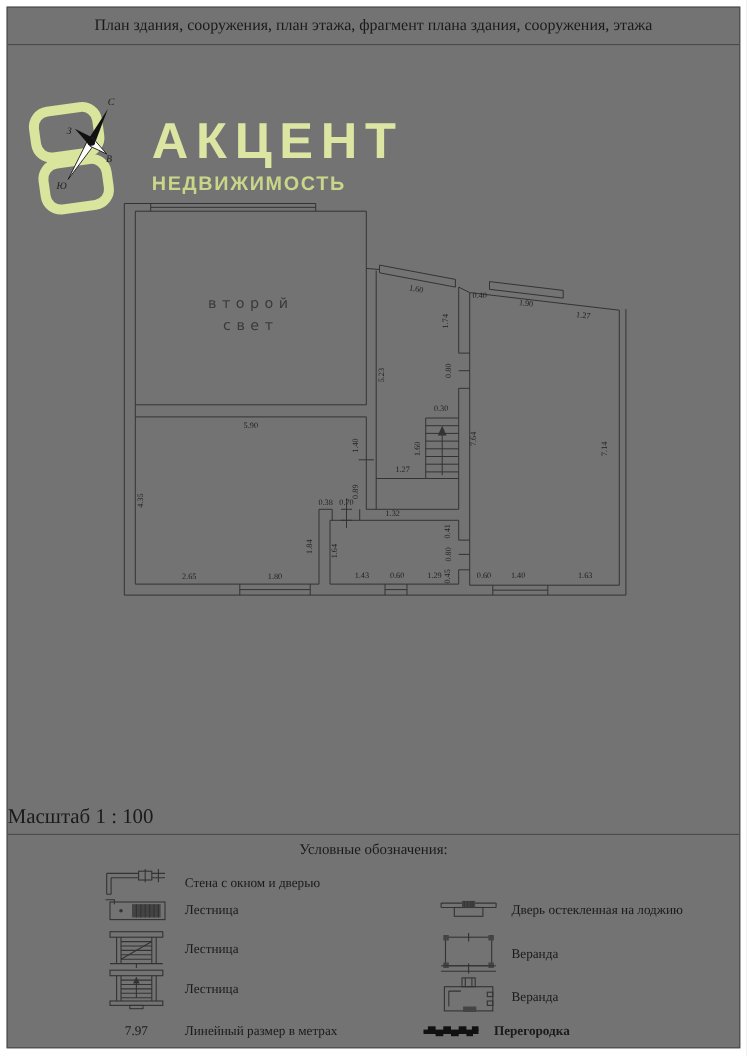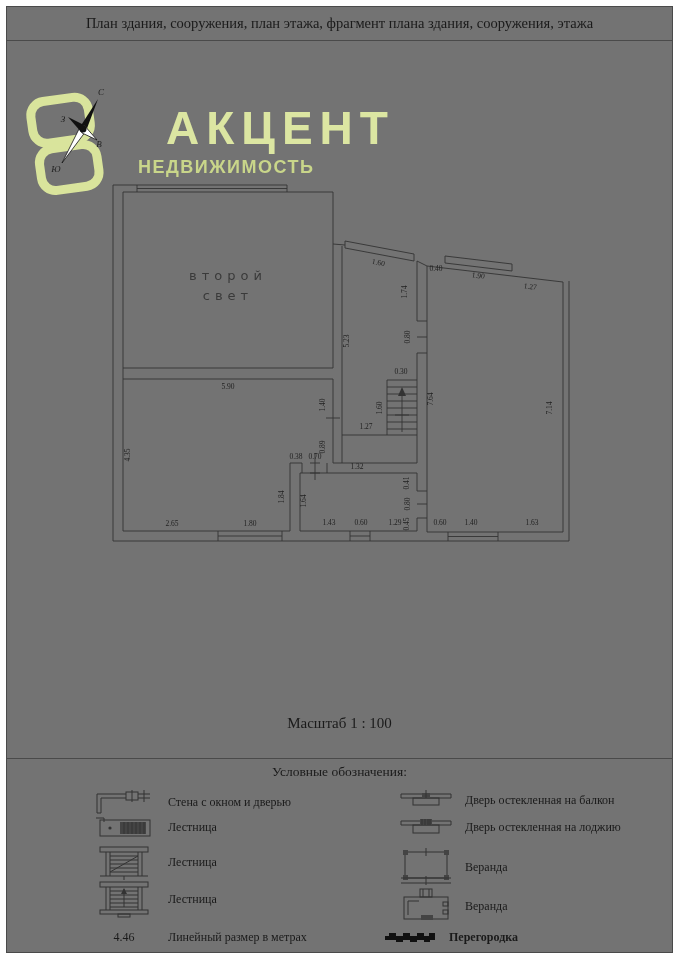--- a/index.html
+++ b/index.html
@@ -5,31 +5,31 @@
   html,body{margin:0;padding:0;}
   body{width:679px;height:960px;background:#ffffff;position:relative;overflow:hidden;
        font-family:"Liberation Serif",serif;color:#1a1a1a;}
   .page{position:absolute;left:6px;top:6px;width:665px;height:945px;border:1px solid #4a4a4a;background:#737373;}
   .title-box{height:33px;border-bottom:1px solid #4a4a4a;display:flex;align-items:center;justify-content:center;
              font-size:14.5px;text-align:center;}
   .main{position:relative;height:717px;border-bottom:1px solid #4a4a4a;}
   .subtitle{position:absolute;top:7px;left:0;width:100%;text-align:center;font-size:14px;}
   .brand{position:absolute;left:0;top:0;z-index:1;}
   .brand-line1{position:absolute;left:131px;top:60px;font-family:"Liberation Sans",sans-serif;
-               font-weight:bold;font-size:46px;letter-spacing:7px;color:#dce6a2;margin-left:28px;}
+               font-weight:bold;font-size:46px;letter-spacing:7px;color:#dce6a2;}
   .brand-line2{position:absolute;left:131px;top:116px;font-family:"Liberation Sans",sans-serif;
                font-weight:bold;font-size:18px;letter-spacing:1.5px;color:#c9d68a;}
   .logo-icon{position:absolute;left:14px;top:48px;}
   .compass{position:absolute;left:31px;top:40px;z-index:3;}
   .compass text{font:italic 9px "Liberation Serif",serif;fill:#222;text-anchor:middle;}
   .plan{position:absolute;left:88px;top:127px;z-index:2;}
   .plan line,.plan path,.plan rect,.plan polyline{stroke:#333;stroke-width:0.9;fill:none;}
   .dim{font:7.5px "Liberation Serif",serif;fill:#222;text-anchor:middle;stroke:none;}
   .rlab{font-family:"DejaVu Sans",sans-serif;font-size:13px;letter-spacing:5px;fill:#3a3a3a;text-anchor:middle;stroke:none;}
-  .scale{position:absolute;top:674px;left:0;width:100%;text-align:center;font-size:15px;}
+  .scale{position:absolute;top:691px;left:0;width:100%;font-size:19px;}
   .legend{position:relative;height:193px;}
   .legend-title{position:absolute;top:5px;left:0;width:100%;text-align:center;font-size:13.5px;}
   .legend-row{position:absolute;display:flex;align-items:center;}
   .licon{width:64px;display:flex;justify-content:center;align-items:center;}
   .licon svg line,.licon svg rect.o,.licon svg path{stroke:#333;stroke-width:1;fill:none;}
   .llabel{font-size:12px;margin-left:12px;white-space:nowrap;}
   .lnum{font-size:12px;width:64px;text-align:center;}
 </style>
 </head>
 <body>
@@ -289,38 +289,24 @@
           <line x1="32" y1="27" x2="32" y2="9"></line>
           <polygon points="29,14 32,8 35,14" fill="#333" stroke="none"></polygon>
           <rect class="o" x="8" y="30" width="48" height="4"></rect>
           <rect class="o" x="26" y="34" width="12" height="3"></rect>
         </svg>
       </span>
       <span class="llabel">Лестница</span>
     </div>
 
     <div class="legend-row" style="left:85px;top:171px;">
-      <span class="lnum">4.46</span>
+      <span class="lnum">7.97</span>
       <span class="llabel">Линейный размер в метрах</span>
     </div>
 
-    <div class="legend-row" style="left:392px;top:30px;">
-      <span class="licon" style="width:54px;">
-        <svg width="54" height="22" viewBox="0 0 54 22">
-          <line x1="2" y1="5" x2="52" y2="5"></line>
-            <line x1="2" y1="9" x2="52" y2="9"></line>
-          <line x1="2" y1="5" x2="2" y2="9"></line>
-            <line x1="52" y1="5" x2="52" y2="9"></line>
-          <rect class="o" x="14" y="9" width="26" height="7"></rect>
-          <rect x="23" y="4" width="8" height="5" fill="#444" stroke="none"></rect>
-          <line x1="27" y1="1" x2="27" y2="9"></line>
-        </svg>
-      </span>
-      <span class="llabel">Дверь остекленная на балкон</span>
-    </div>
 
     <div class="legend-row" style="left:392px;top:57px;">
       <span class="licon" style="width:54px;">
         <svg width="54" height="22" viewBox="0 0 54 22">
           <line x1="2" y1="5" x2="52" y2="5"></line>
             <line x1="2" y1="9" x2="52" y2="9"></line>
           <line x1="2" y1="5" x2="2" y2="9"></line>
             <line x1="52" y1="5" x2="52" y2="9"></line>
           <rect class="o" x="14" y="9" width="26" height="8"></rect>
           <rect x="21" y="3" width="12" height="6" fill="#444" stroke="none"></rect>

